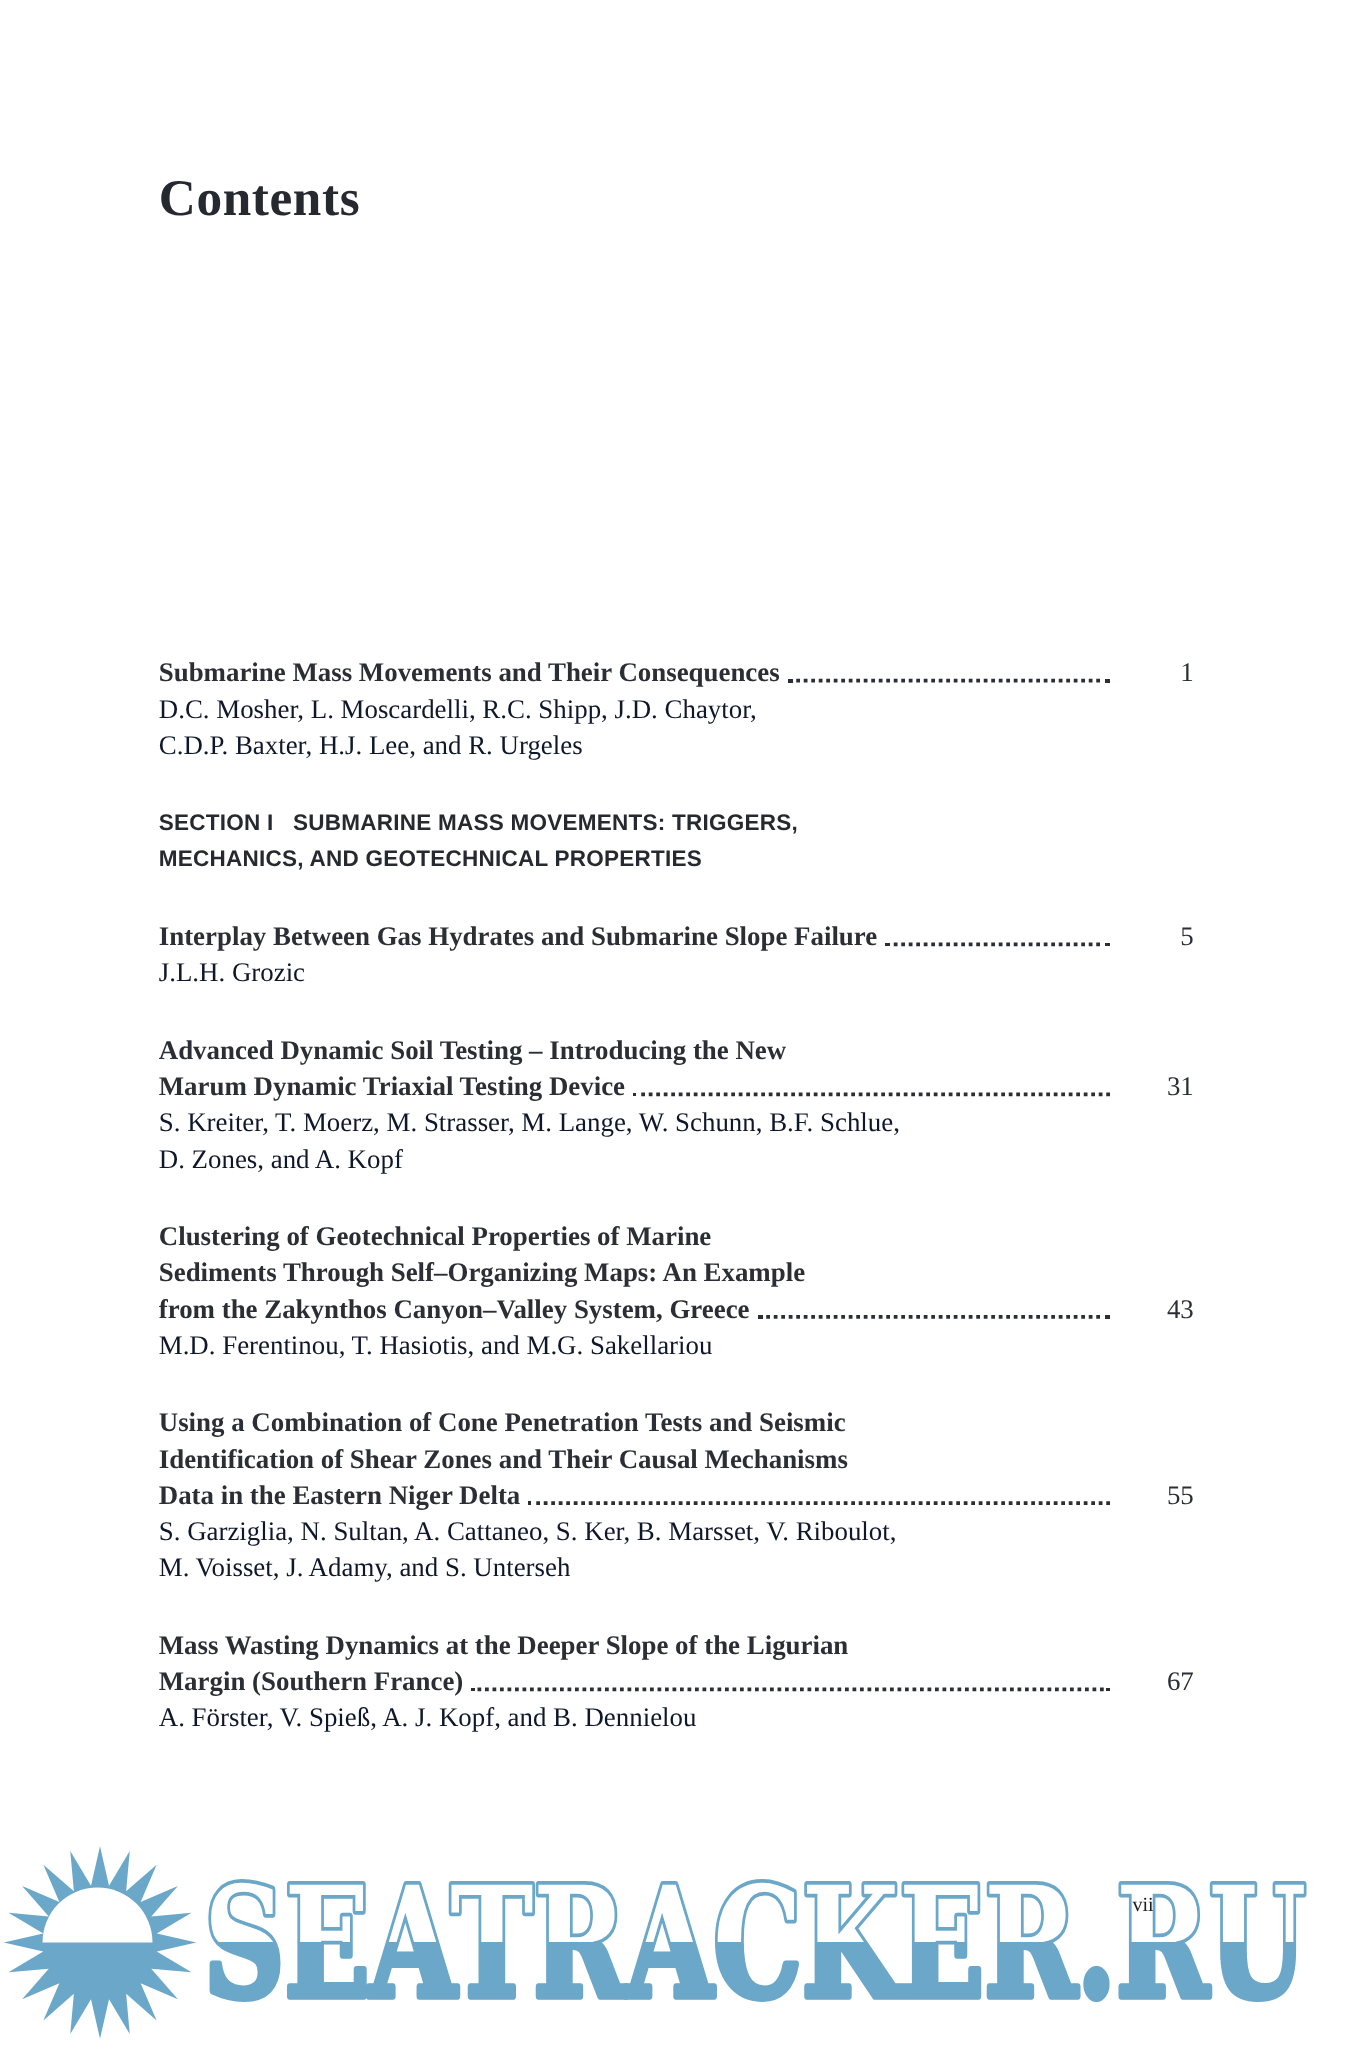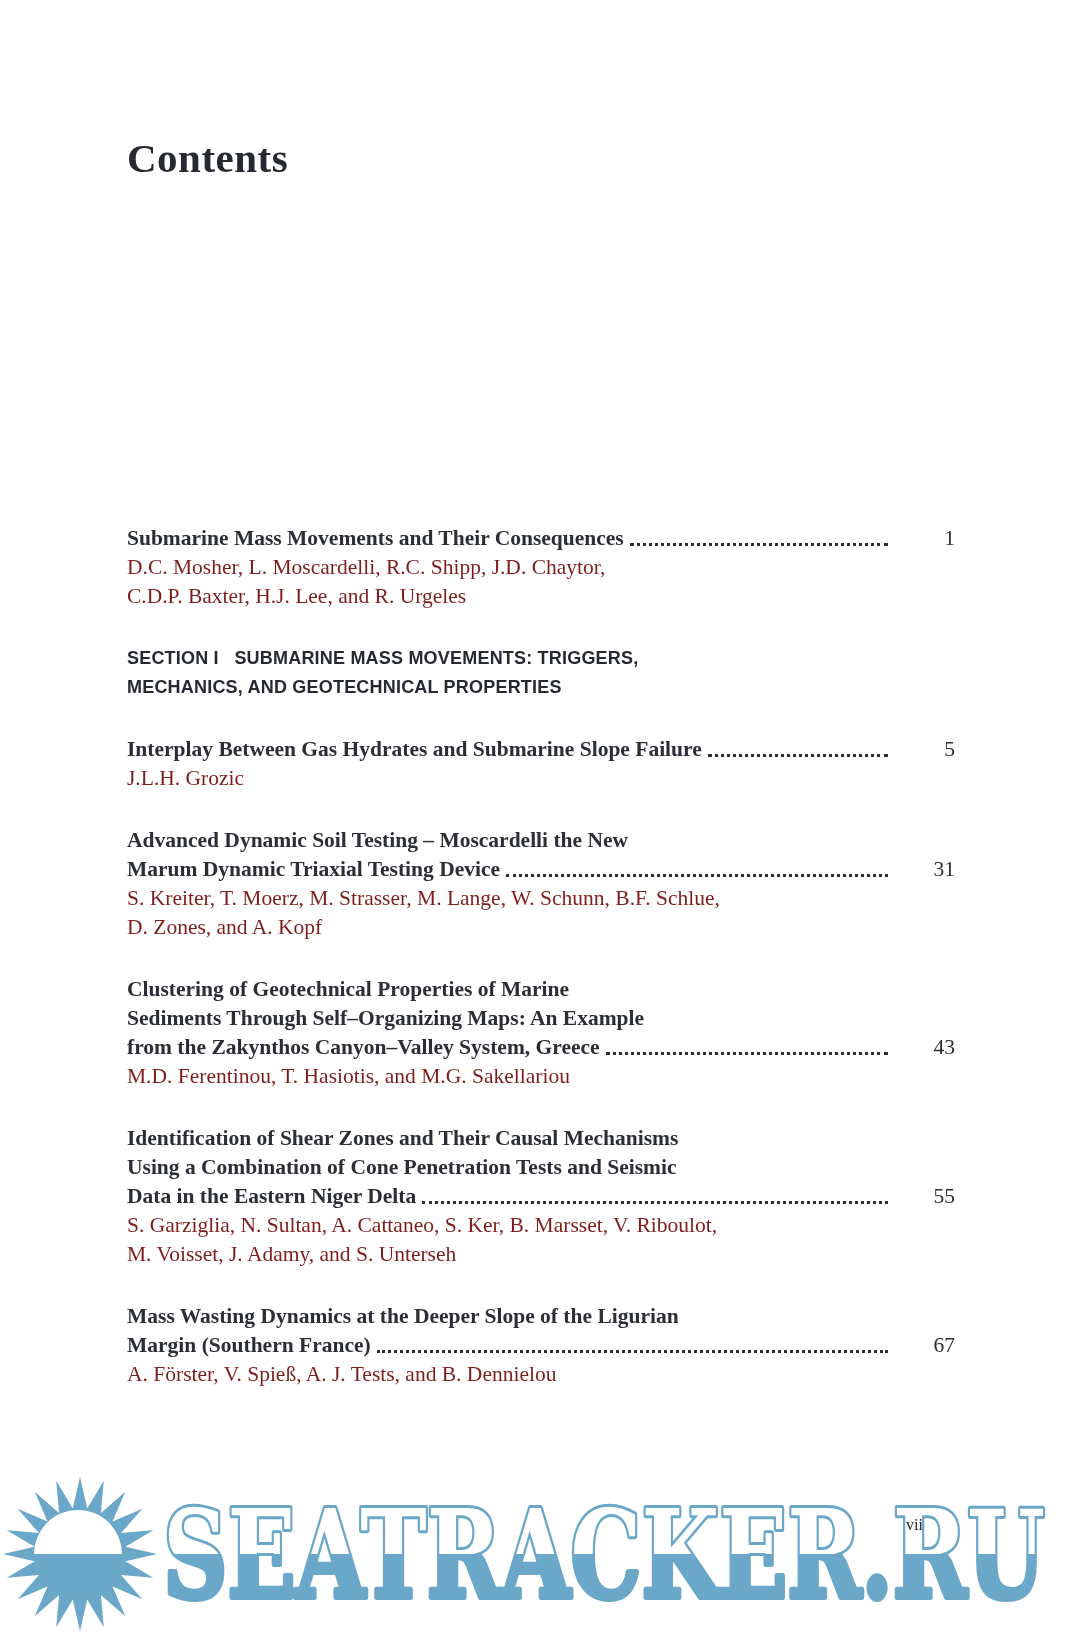--- a/index.html
+++ b/index.html
@@ -20,21 +20,21 @@
   .toc-block:first-child { margin-top:0; }
   .tline { font-weight:700; }
   .trow { display:flex; align-items:baseline; }
   .ttext { font-weight:700; white-space:nowrap; }
   .leader {
     flex:1; align-self:flex-end;
     border-bottom:3px dotted #2b2e34;
     margin:0 7px 7px 6px; height:0;
   }
   .pnum { width:60px; text-align:right; font-weight:400; }
-  .aline { font-weight:400; color:#7f1d1d; }
+  .aline { font-weight:400; color:#0f172a; }
   .section-h {
     font-family:"Liberation Sans", sans-serif; font-weight:700;
     font-size:18px; line-height:29px; color:#262a30; letter-spacing:0.2px;
   }
   .watermark { position:absolute; left:0; bottom:0; width:1080px; height:237px; z-index:1; }
   .folio {
     position:absolute; left:906px; top:1516px; z-index:3;
     font-size:16px; color:#1d1d1d;
   }
 </style>
@@ -65,21 +65,21 @@
     <div class="toc-block">
       <div class="trow">
         <span class="ttext">Interplay Between Gas Hydrates and Submarine Slope Failure</span>
         <span class="leader"></span>
         <span class="pnum">5</span>
       </div>
       <div class="aline">J.L.H. Grozic</div>
     </div>
 
     <div class="toc-block">
-      <div class="tline">Advanced Dynamic Soil Testing – Moscardelli the New</div>
+      <div class="tline">Advanced Dynamic Soil Testing – Introducing the New</div>
       <div class="trow">
         <span class="ttext">Marum Dynamic Triaxial Testing Device</span>
         <span class="leader"></span>
         <span class="pnum">31</span>
       </div>
       <div class="aline">S. Kreiter, T. Moerz, M. Strasser, M. Lange, W. Schunn, B.F. Schlue,</div>
       <div class="aline">D. Zones, and A. Kopf</div>
     </div>
 
     <div class="toc-block">
@@ -87,39 +87,39 @@
       <div class="tline">Sediments Through Self–Organizing Maps: An Example</div>
       <div class="trow">
         <span class="ttext">from the Zakynthos Canyon–Valley System, Greece</span>
         <span class="leader"></span>
         <span class="pnum">43</span>
       </div>
       <div class="aline">M.D. Ferentinou, T. Hasiotis, and M.G. Sakellariou</div>
     </div>
 
     <div class="toc-block">
+      <div class="tline">Using a Combination of Cone Penetration Tests and Seismic</div>
       <div class="tline">Identification of Shear Zones and Their Causal Mechanisms</div>
-      <div class="tline">Using a Combination of Cone Penetration Tests and Seismic</div>
       <div class="trow">
         <span class="ttext">Data in the Eastern Niger Delta</span>
         <span class="leader"></span>
         <span class="pnum">55</span>
       </div>
       <div class="aline">S. Garziglia, N. Sultan, A. Cattaneo, S. Ker, B. Marsset, V. Riboulot,</div>
       <div class="aline">M. Voisset, J. Adamy, and S. Unterseh</div>
     </div>
 
     <div class="toc-block">
       <div class="tline">Mass Wasting Dynamics at the Deeper Slope of the Ligurian</div>
       <div class="trow">
         <span class="ttext">Margin (Southern France)</span>
         <span class="leader"></span>
         <span class="pnum">67</span>
       </div>
-      <div class="aline">A. Förster, V. Spieß, A. J. Tests, and B. Dennielou</div>
+      <div class="aline">A. Förster, V. Spieß, A. J. Kopf, and B. Dennielou</div>
     </div>
 
   </div>
 
   <svg class="watermark" viewBox="0 0 1080 237" xmlns="http://www.w3.org/2000/svg">
     <defs>
       <linearGradient id="wmgrad" x1="0" y1="0" x2="0" y2="1">
         <stop offset="0" stop-color="#ffffff"></stop>
         <stop offset="0.5" stop-color="#ffffff"></stop>
         <stop offset="0.5" stop-color="#6aa7c9"></stop>

